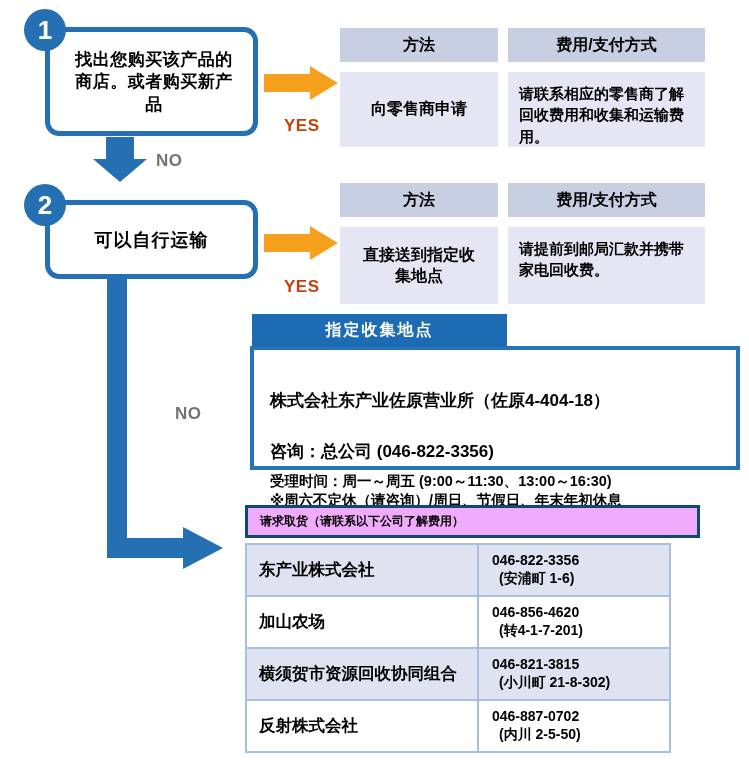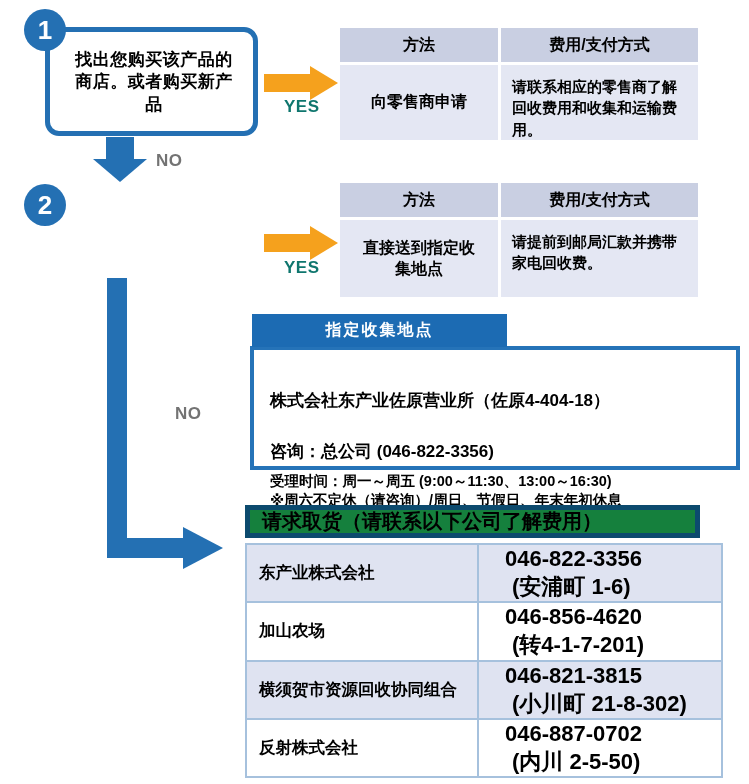--- a/index.html
+++ b/index.html
@@ -57,28 +57,28 @@
     border-top: 23px solid #2470b3;
   }
   .elbow-line { background: #2470b3; }
   .elbow-head {
     width: 0; height: 0;
     border-top: 21px solid transparent;
     border-bottom: 21px solid transparent;
     border-left: 40px solid #2470b3;
   }
   .lbl { font-size: 17px; letter-spacing: 0.5px; }
-  .lbl-yes { color: #0f766e; }
+  .lbl-yes { color: #c2410c; margin-top: 19px; }
   .lbl-no  { color: #737373; }
 
   
   .flow-table {
     display: grid;
     grid-template-columns: 158px 197px;
-    gap: 3px;
+    gap: 10px;
     background: #fff;
     width: 358px;
   }
   .flow-table .th {
     background: #c9cfe2;
     height: 34px;
     display: flex; align-items: center; justify-content: center;
     font-size: 16px;
   }
   .flow-table .td { background: #e4e7f3; }
@@ -116,37 +116,37 @@
   }
   .info-line-lg { font-size: 17px; margin-top: 28px; }
   .info-line-sm { font-size: 14.5px; }
   .info-box .mb7 { margin-bottom: 7px; }
   .info-box .mb9 { margin-bottom: 9px; }
 
   
   .pickup-title {
     left: 245px; top: 505px;
     width: 455px; height: 33px;
-    background: #15803d;
-    border: 5px solid #0c4a6e;
-    font-size: 20px;
+    background: #f0abfc;
+    border: 3px solid #0c4a6e;
+    font-size: 12px;
     display: flex; align-items: center;
     padding-left: 12px;
   }
   .pickup-table {
     left: 245px; top: 543px;
     border-collapse: collapse;
   }
   .pickup-table td {
     border: 2px solid #a6c1dd;
     height: 52px;
     vertical-align: middle;
   }
   .pickup-table .col-company { width: 232px; font-size: 16.5px; padding-left: 12px; }
-  .pickup-table .col-phone   { width: 244px; font-size: 22px; padding-left: 26px; line-height: 1.28; }
+  .pickup-table .col-phone   { width: 192px; font-size: 14px; padding-left: 13px; line-height: 1.28; }
   .pickup-table tr.alt td { background: #dfe3f1; }
   .pickup-table tr.plain td { background: #ffffff; }
   .addr-line { padding-left: 7px; }
 </style>
 </head>
 <body>
 
 <div class="canvas">
 
   <div class="abs step-circle" style="left:24px; top:9px;">1</div>
@@ -163,20 +163,23 @@
   <div class="abs lbl lbl-no" style="left:156px; top:151px;">NO</div>
 
   <div class="abs flow-table flow-table-1" style="left:340px; top:28px;">
     <div class="th">方法</div>
     <div class="th">费用/支付方式</div>
     <div class="td td-method">向零售商申请</div>
     <div class="td td-fee">请联系相应的零售商了解回收费用和收集和运输费用。</div>
   </div>
 
   <div class="abs step-circle" style="left:24px; top:184px;">2</div>
+  <div class="abs step-box step-box-2">
+    <div class="box-text">可以自行运输</div>
+  </div>
 
   <div class="abs h-shaft" style="left:264px; top:234px; width:46px;"></div>
   <div class="abs h-head" style="left:310px; top:226px;"></div>
   <div class="abs lbl lbl-yes" style="left:284px; top:258px;">YES</div>
 
   <div class="abs flow-table flow-table-2" style="left:340px; top:183px;">
     <div class="th">方法</div>
     <div class="th">费用/支付方式</div>
     <div class="td td-method">直接送到指定收集地点</div>
     <div class="td td-fee">请提前到邮局汇款并携带家电回收费。</div>

